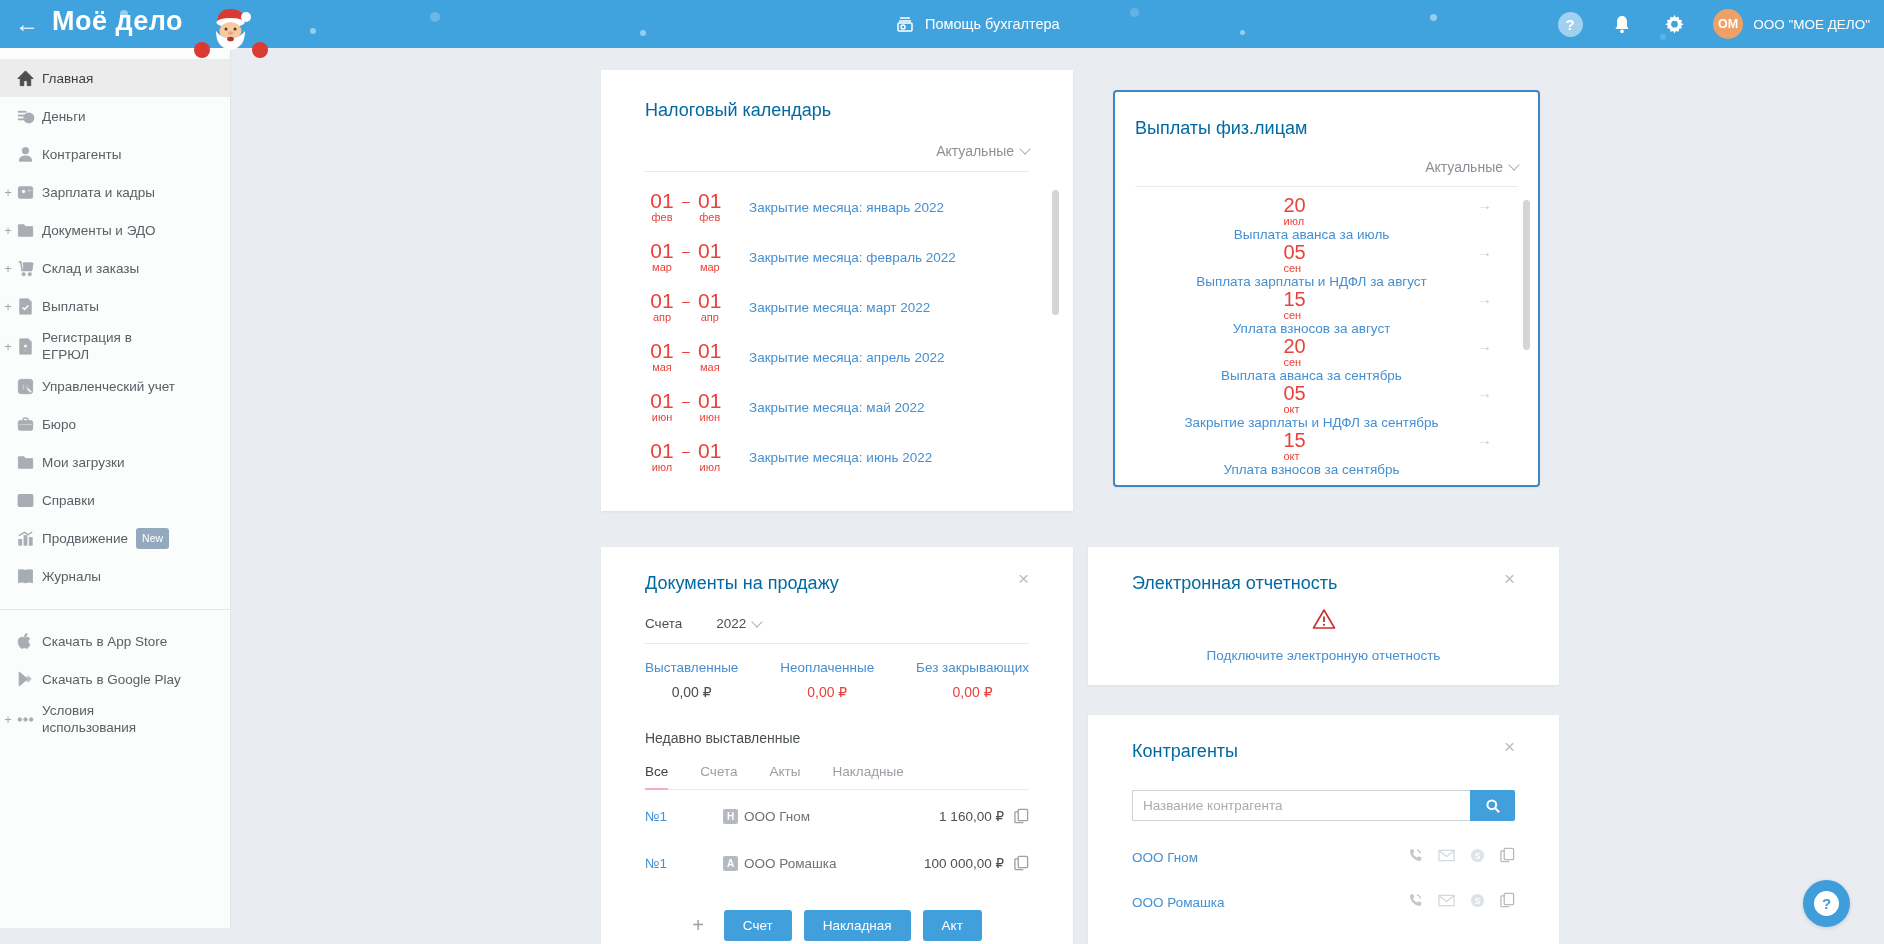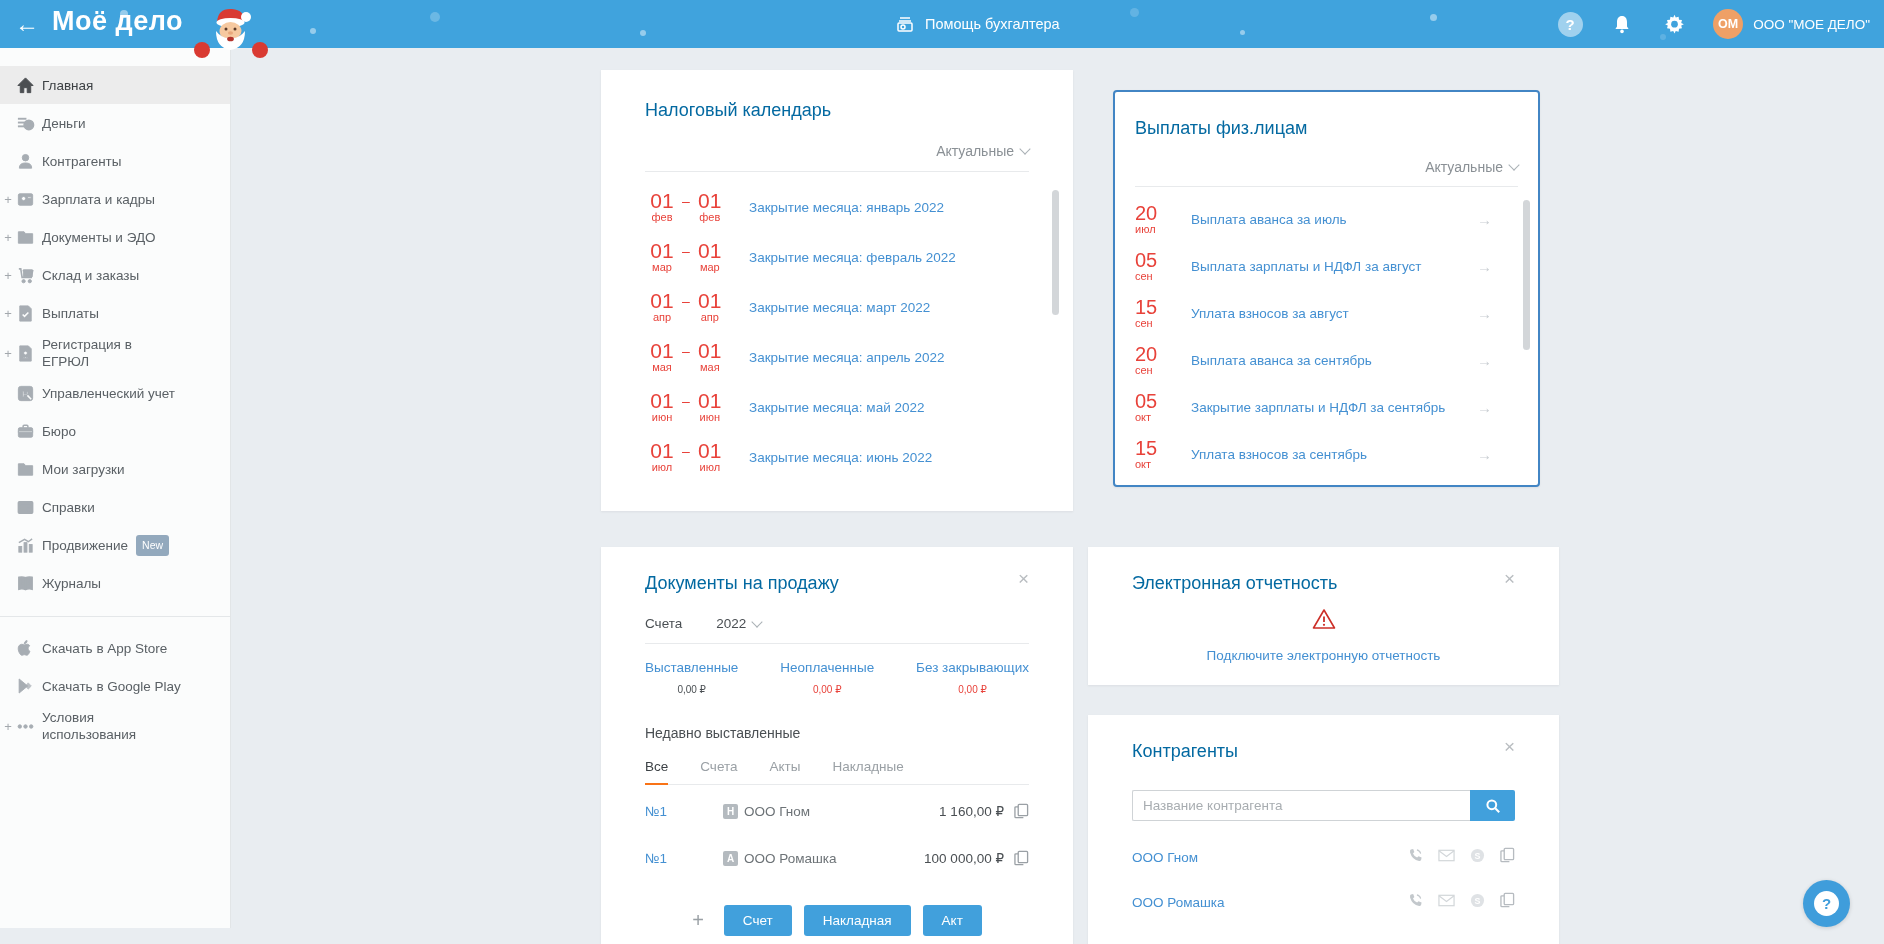--- a/index.html
+++ b/index.html
@@ -25,21 +25,21 @@
     background:rgba(255,255,255,.5); color:#fff; font-size:15px; font-weight:700;
     display:flex; align-items:center; justify-content:center; }
   .account { display:flex; align-items:center; gap:10px; cursor:pointer; }
   .avatar { width:30px; height:30px; border-radius:50%; background:#efa066;
     color:#fff; font-size:12.5px; font-weight:700; display:flex;
     align-items:center; justify-content:center; }
   .account-name { color:#fff; font-size:13.5px; }
 
   
   .sidebar { position:absolute; top:48px; left:0; width:231px; bottom:16px;
-    background:#fbfcfc; border-right:1px solid #e2e5e7; z-index:20; padding-top:18px; }
+    background:#fbfcfc; border-right:1px solid #e2e5e7; z-index:20; padding-top:11px; }
   .side-item { position:relative; display:flex; align-items:center; min-height:38px;
     padding:4px 10px 4px 42px; color:#5a6065; font-size:13.5px; cursor:pointer; line-height:17px; }
   .side-item.active { background:#ececec; color:#3d4144; }
   .side-icon { position:absolute; left:15px; width:20px; height:20px;
     display:flex; align-items:center; justify-content:center; }
   .side-icon svg { fill:#a7adb3; stroke:#a7adb3; }
   .side-item.active .side-icon svg { fill:#4c4f52; stroke:#4c4f52; }
   .expander { position:absolute; left:2px; width:12px; text-align:center;
     color:#a3a8ad; font-size:13px; cursor:pointer; }
   .new-badge { margin-left:8px; background:#93a9bd; color:#fff; font-size:10.5px;
@@ -66,40 +66,40 @@
   .date-range { display:flex; align-items:flex-start; width:104px; color:#e8423a; }
   .dcol { display:flex; flex-direction:column; align-items:center; width:34px; }
   .dday { font-size:21px; line-height:20px; }
   .dmon { font-size:11px; line-height:12px; }
   .ddash { color:#e8423a; font-size:14px; margin:2px 3px 0 3px; }
   .scroll-thumb { position:absolute; width:7px; border-radius:4px; background:#d3d6d9; cursor:pointer; }
 
   
   .card-payouts { left:882px; top:42px; width:427px; height:397px;
     border:2px solid #4285c4; border-radius:4px; padding:26px 20px 0 20px; }
-  .pay-row { display:flex; align-items:center; height:47px; position:relative; padding-right:30px; }
+  .pay-row { display:flex; align-items:center; height:47px; position:relative; padding-right:30px;flex-direction:column; }
   .pay-date { width:56px; display:flex; flex-direction:column; color:#e8423a; }
   .pay-day { font-size:20px; line-height:19px; }
   .pay-mon { font-size:11px; line-height:12px; }
   .arrow-right { position:absolute; right:26px; color:#c9ced2; font-size:15px; }
   .arrow-right::before { content:"→"; }
 
   
   .card-sales { left:370px; top:499px; width:472px; height:397px; padding:26px 44px 16px 44px; }
   .controls-row { display:flex; align-items:center; gap:34px; margin-top:22px;
     font-size:13.5px; color:#4a4f53; padding-bottom:12px; }
   .year-dd { display:flex; align-items:center; gap:7px; cursor:pointer; }
   .stats-row { display:flex; justify-content:space-between; margin-top:16px; }
   .stat { display:flex; flex-direection:column; flex-direction:column; align-items:center; gap:9px; }
-  .stat-val { font-size:10px; color:#4a4f53; }
+  .stat-val { font-size:14px; color:#4a4f53; }
   .stat-val.red { color:#e8423a; }
   .recent-title { margin-top:30px; font-size:14px; color:#4a4f53; }
   .tabs-row { display:flex; gap:32px; margin-top:18px; border-bottom:1px solid #e8eaec; }
   .tab { font-size:13.5px; color:#9aa0a5; padding-bottom:9px; cursor:pointer; }
-  .tab.active { color:#3d4246; border-bottom:2px solid #f97316; margin-bottom:-1px; }
+  .tab.active { color:#3d4246; border-bottom:2px solid #f9a8d4; margin-bottom:-1px; }
   .doc-row { display:flex; align-items:center; height:42px; margin-top:5px; }
   .doc-num { width:78px; }
   .doc-comp { flex:1; display:flex; align-items:center; gap:6px; color:#6d7377; font-size:13.5px; }
   .type-badge { width:15px; height:15px; background:#b4babf; color:#fff; font-size:10px;
     font-weight:700; border-radius:2px; display:flex; align-items:center; justify-content:center; }
   .doc-amt { color:#4a4f53; font-size:13.5px; margin-right:10px; }
   .copy-ico { cursor:pointer; display:flex; }
   .create-row { display:flex; align-items:center; justify-content:center; gap:12px; margin-top:26px; }
   .plus-btn { color:#9aa0a5; font-size:20px; margin-right:8px; cursor:pointer; }
   .plus-btn::before { content:"+"; }

